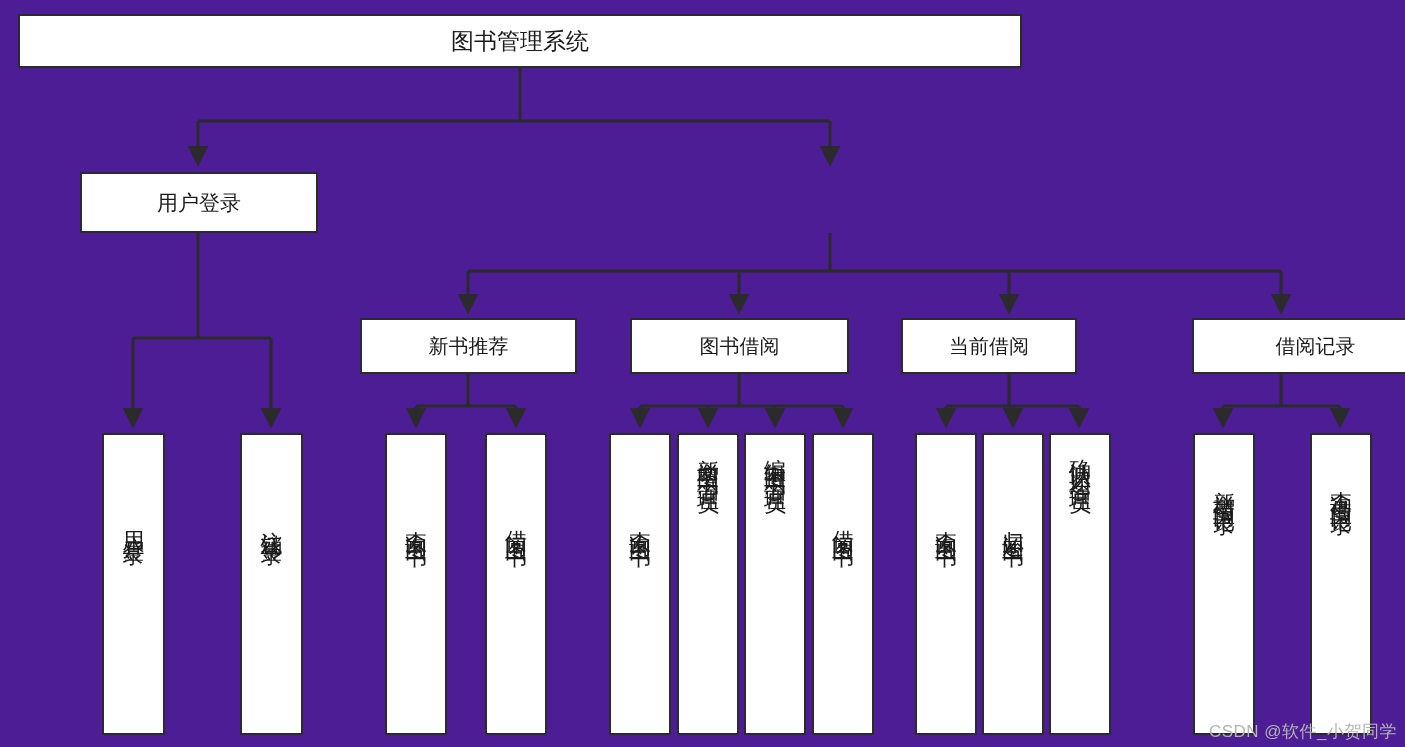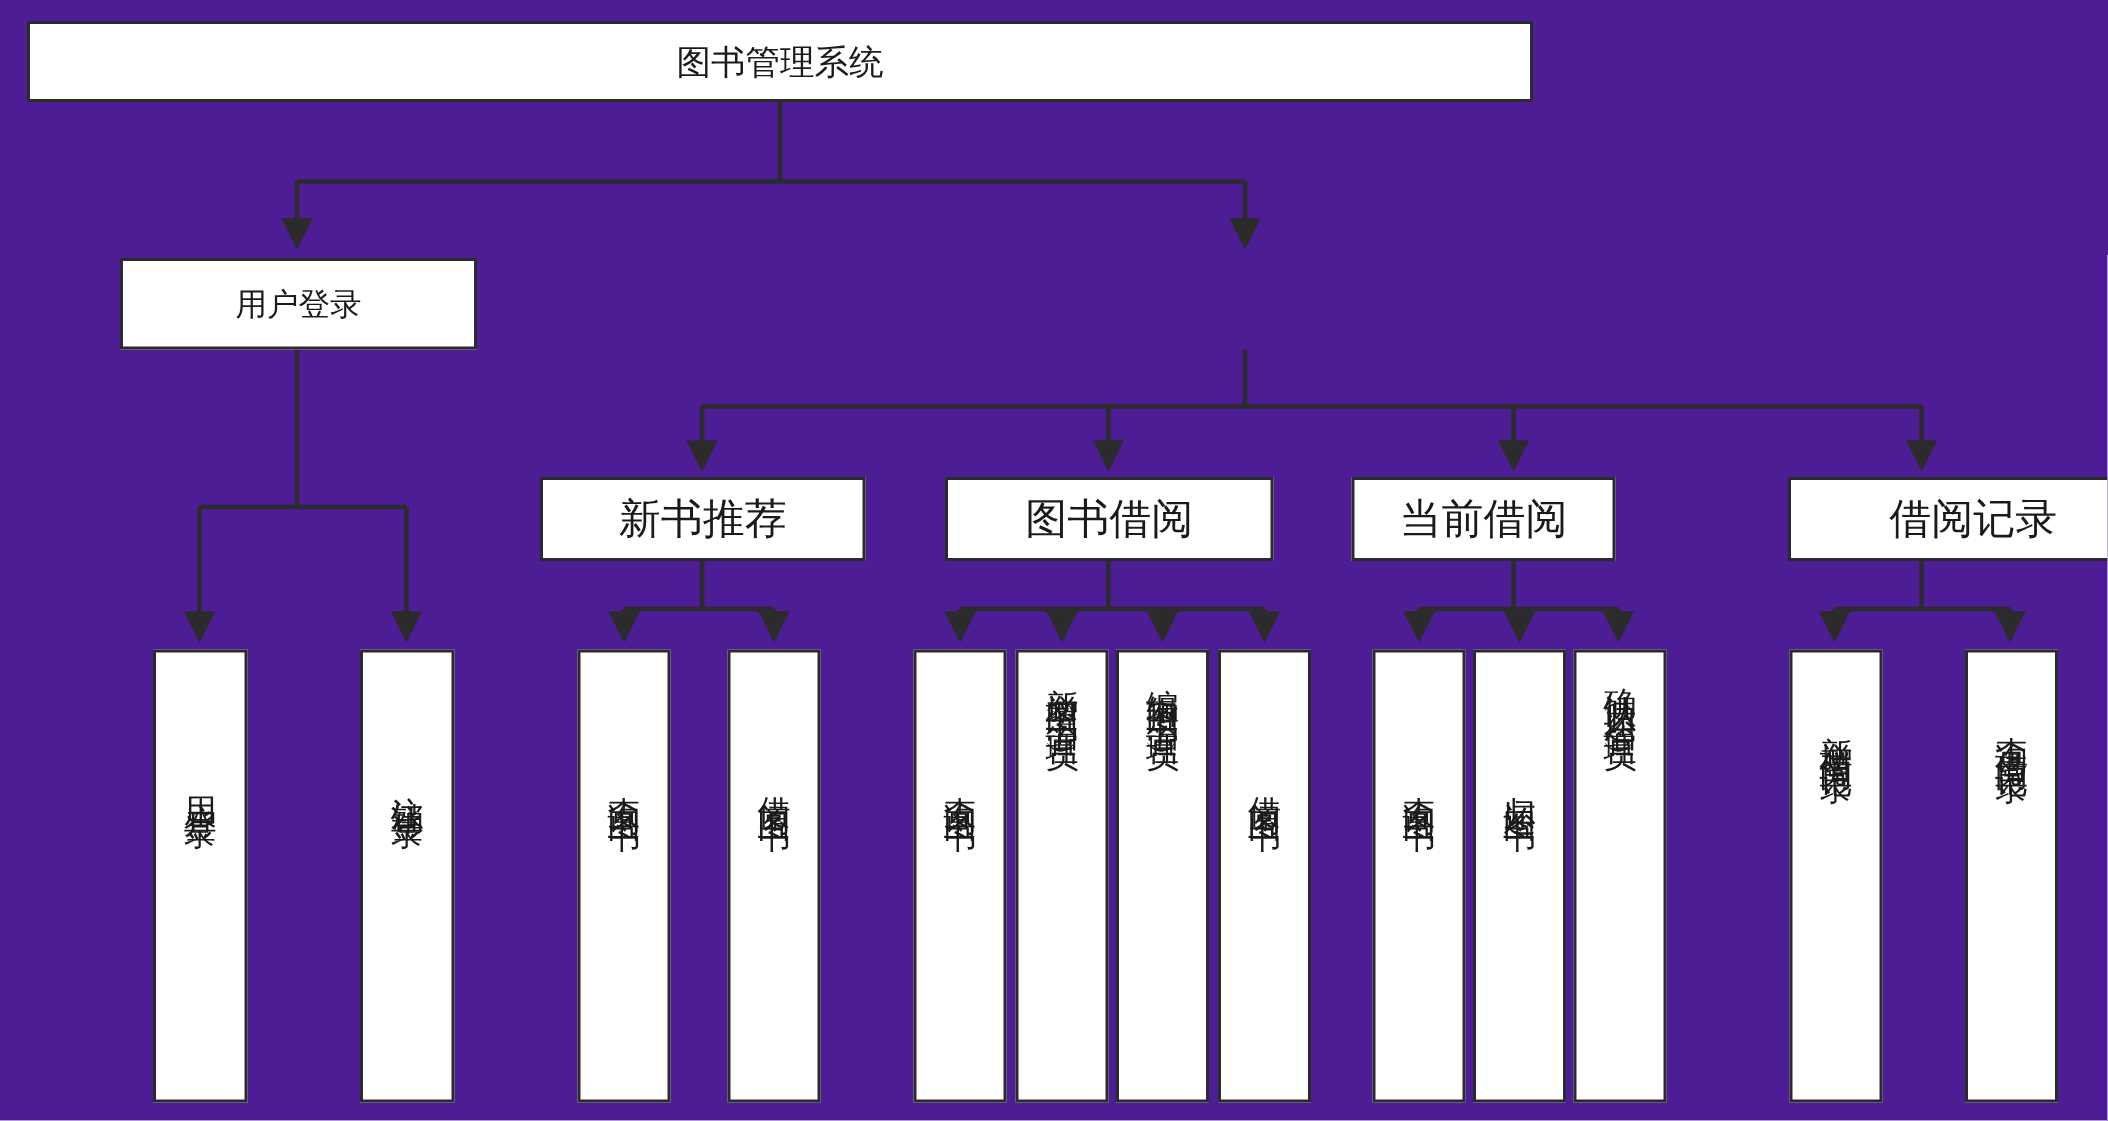--- a/index.html
+++ b/index.html
@@ -29,21 +29,21 @@
     box-sizing: border-box;
     border: 2px solid #2b2b2b;
     background: #ffffff;
     display: flex;
     align-items: center;
     justify-content: center;
     color: #1a1a1a;
   }
   .node.lvl0 { font-size: 23px; }
   .node.lvl1 { font-size: 21px; }
-  .node.lvl2 { font-size: 28px; }
+  .node.lvl2 { font-size: 20px; }
   .node.leaf {
     font-size: 22px;
     align-items: flex-start;
     padding-top: 8px;
   }
   .node.leaf .vlabel {
     writing-mode: vertical-rl;
     text-orientation: upright;
     letter-spacing: 5px;
     line-height: 1.0;
@@ -189,14 +189,15 @@
   </div>
 
   <div class="node leaf" style="left:1193px; top:433px; width:62px; height:302px; padding-top:38px;">
     <span class="vlabel">新增借阅记录</span>
   </div>
 
   <div class="node leaf" style="left:1310px; top:433px; width:62px; height:302px; padding-top:38px;">
     <span class="vlabel">查询借阅记录</span>
   </div>
 
+  <div id="watermark">CSDN @软件_小贺同学</div>
 
 </div>
 
 </body></html>

